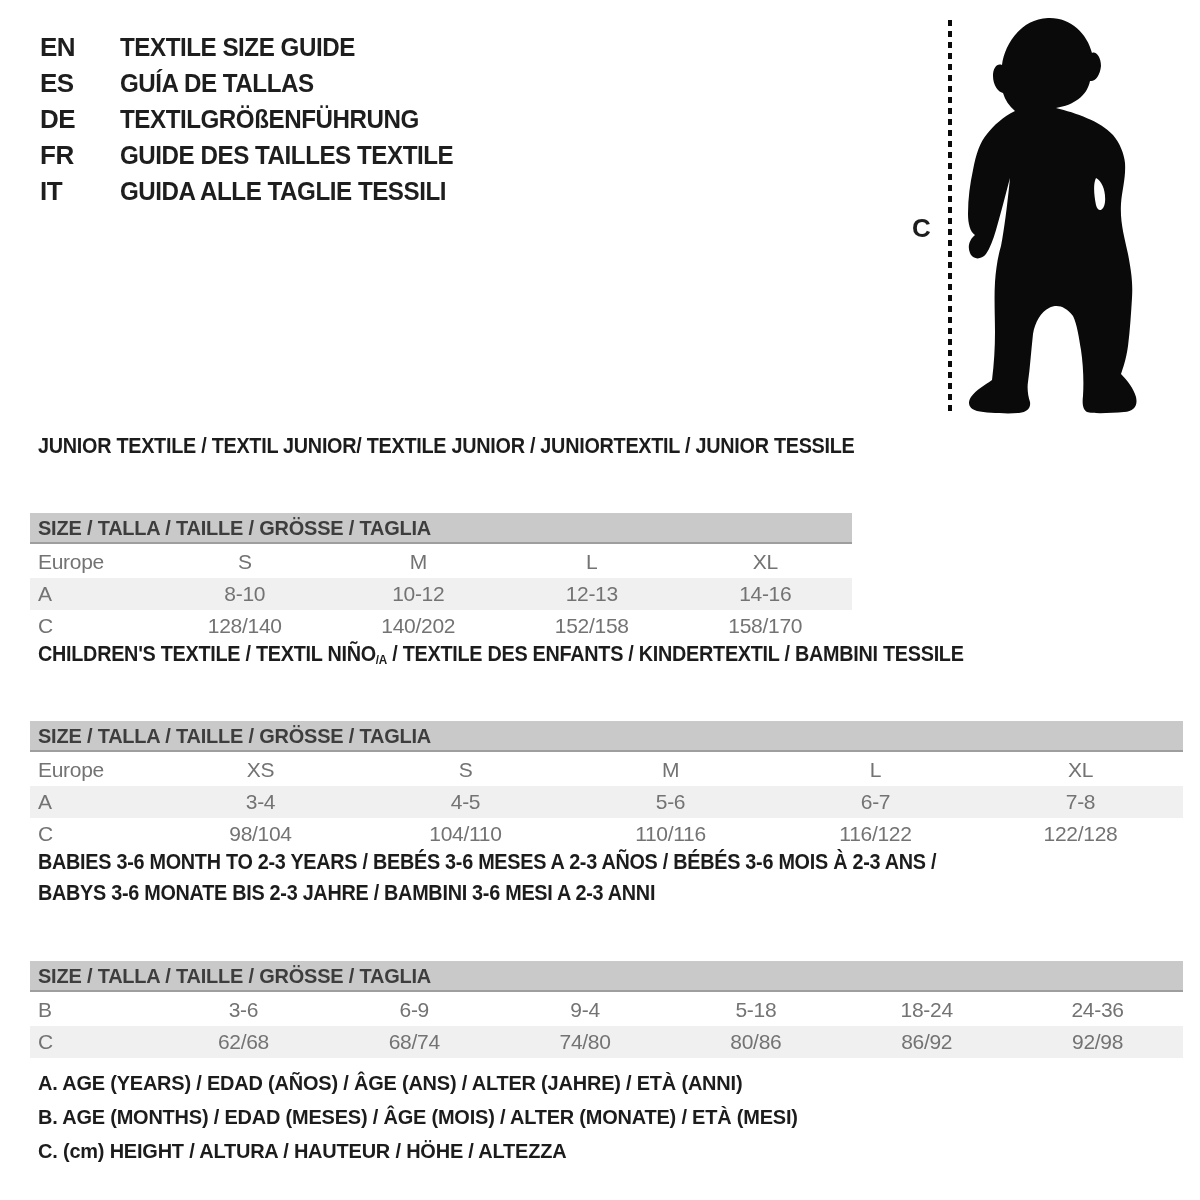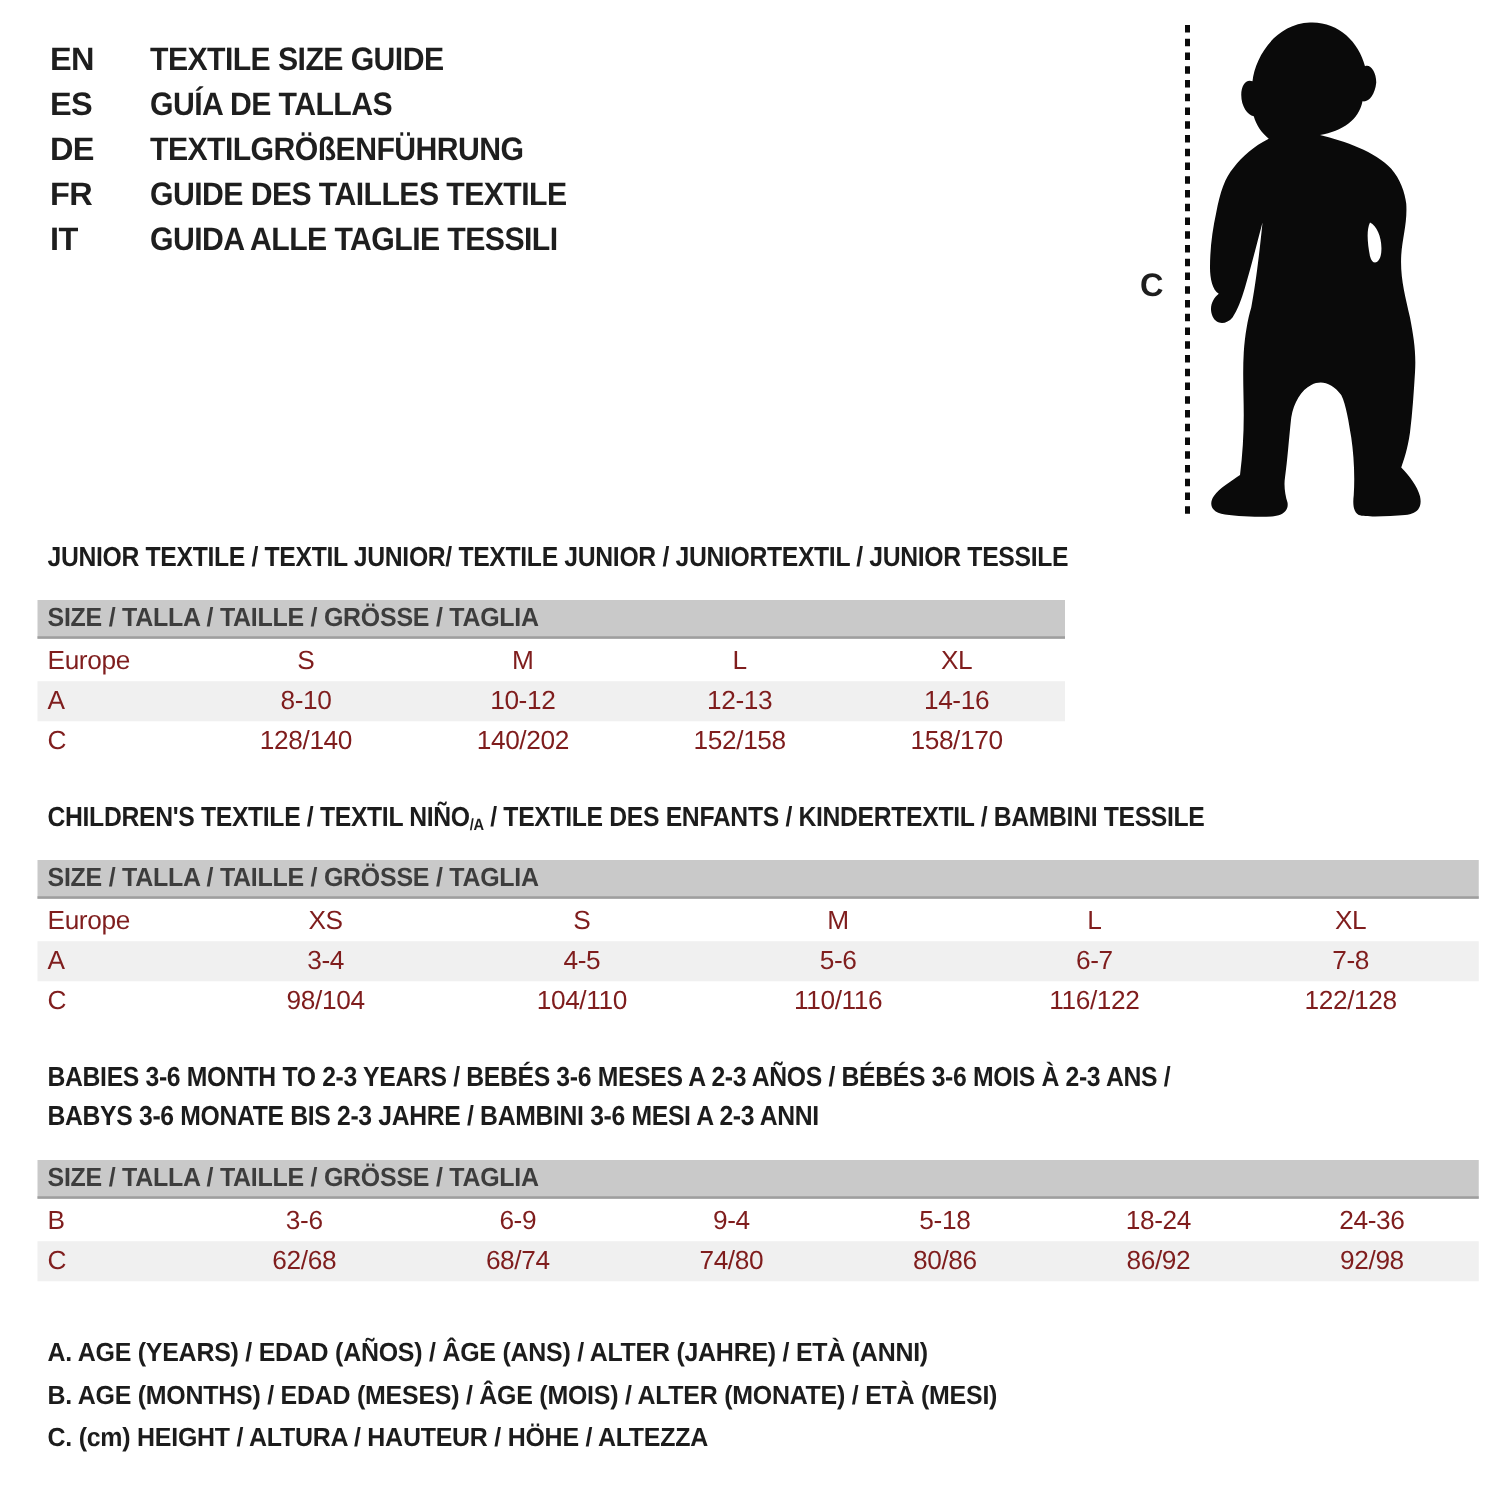--- a/index.html
+++ b/index.html
@@ -14,27 +14,27 @@
   .lang-title{font-weight:bold;font-size:26px;letter-spacing:-0.5px;white-space:nowrap;
     transform:scaleX(0.93);transform-origin:left center;}
   
   .figure-svg{position:absolute;left:935px;top:8px;}
   .c-label{position:absolute;left:912px;top:213px;font-weight:bold;font-size:26px;}
   
   .sec-title{position:absolute;left:38px;font-weight:bold;font-size:22px;letter-spacing:-0.3px;
     white-space:nowrap;transform:scaleX(0.9);transform-origin:left center;color:#1c1c1c;}
   .sub{font-size:13px;position:relative;top:3px;font-weight:bold;}
   
-  .tbl{position:absolute;left:30px;}
+  .tbl{position:absolute;left:30px;margin-top:33px;}
   .size-bar{height:31px;background:#c9c9c9;border-bottom:2px solid #9e9e9e;box-sizing:border-box;
     display:flex;align-items:center;padding-left:8px;}
   .size-bar span{font-weight:bold;font-size:21px;color:#3d3d3d;white-space:nowrap;
     transform:scaleX(0.95);transform-origin:left center;letter-spacing:-0.2px;}
   .trows{margin-top:2px;}
-  .trow{display:flex;height:32px;align-items:center;font-size:21px;color:#7f1d1d;}
+  .trow{display:flex;height:32px;align-items:center;font-size:21px;color:#737373;}
   .trow .c{flex:1;text-align:center;letter-spacing:-0.3px;}
   .trow .first{flex:0 0 120px;text-align:left;padding-left:8px;}
   .stripe{background:#f0f0f0;}
   
   .legend{position:absolute;left:38px;top:1066px;}
   .legend-line{font-weight:bold;font-size:21px;line-height:34px;white-space:nowrap;
     transform:scaleX(0.95);transform-origin:left center;letter-spacing:-0.2px;color:#1c1c1c;}
 </style>
 </head>
 <body>

